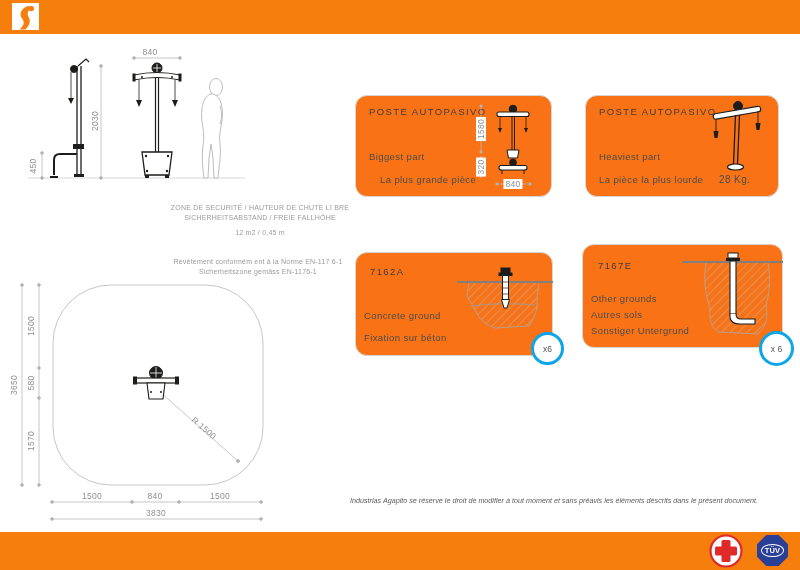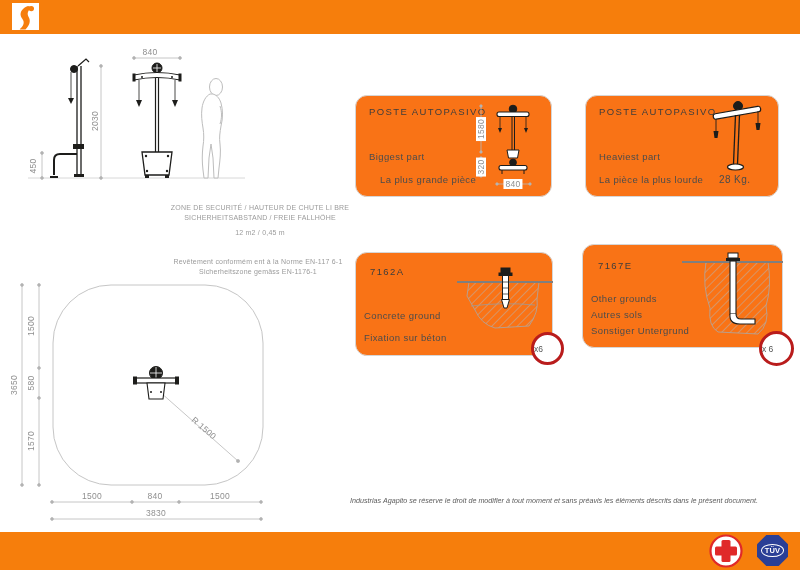--- a/index.html
+++ b/index.html
@@ -18,22 +18,22 @@
   
   .note{position:absolute;font-size:7px;color:#9b9b9b;text-align:center;line-height:10px;
         letter-spacing:0.2px;}
   .note .gap{display:block;height:5px;}
   .tiny{position:absolute;font-size:7.2px;color:#6f6f6f;line-height:10px;font-style:italic;
         white-space:nowrap;}
   
   .infobox{position:absolute;background:#f97316;border:1.5px solid #d6d6d6;border-radius:12px;}
   .box-title{position:absolute;font-size:9.5px;letter-spacing:1.4px;color:#3d3d3d;white-space:nowrap;}
   .box-line{position:absolute;font-size:9.5px;color:#4c4c4c;letter-spacing:0.4px;white-space:nowrap;}
-  .badge{position:absolute;background:#fff;border:3px solid #b91c1c;border-radius:50%;
-         display:flex;align-items:center;justify-content:flex-start;font-size:8.5px;color:#555;
+  .badge{position:absolute;background:#fff;border:3px solid #0ea5e9;border-radius:50%;
+         display:flex;align-items:center;justify-content:center;font-size:8.5px;color:#555;
          z-index:5;}
   
   .tuv{position:absolute;left:757px;top:535px;width:31px;height:31px;background:#2A3F96;
        clip-path:polygon(30% 0,70% 0,100% 30%,100% 70%,70% 100%,30% 100%,0 70%,0 30%);
        display:flex;align-items:center;justify-content:center;border-radius:7px;}
   .tuv span{color:#fff;font-size:7.5px;font-weight:bold;border:1px solid #fff;border-radius:50%;
        padding:1px 3px;letter-spacing:0.2px;}
   svg{display:block;}
 </style>
 </head>

